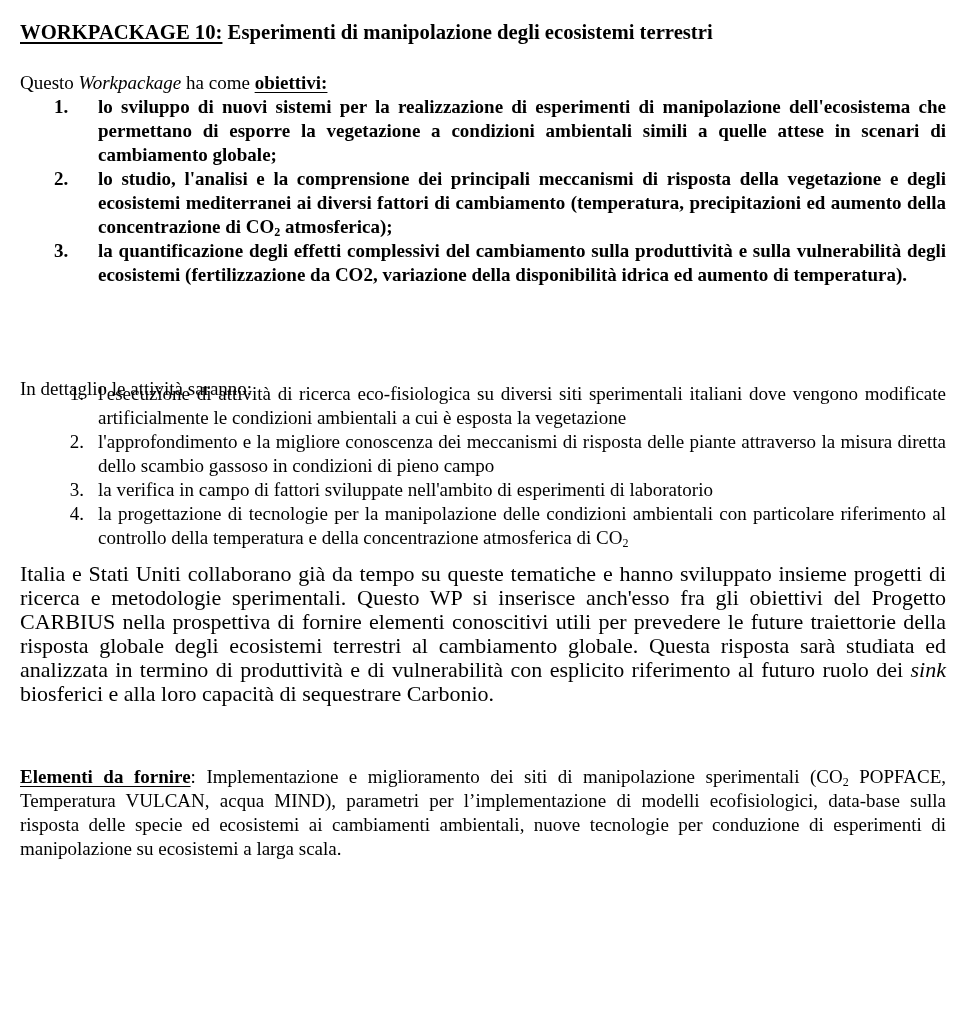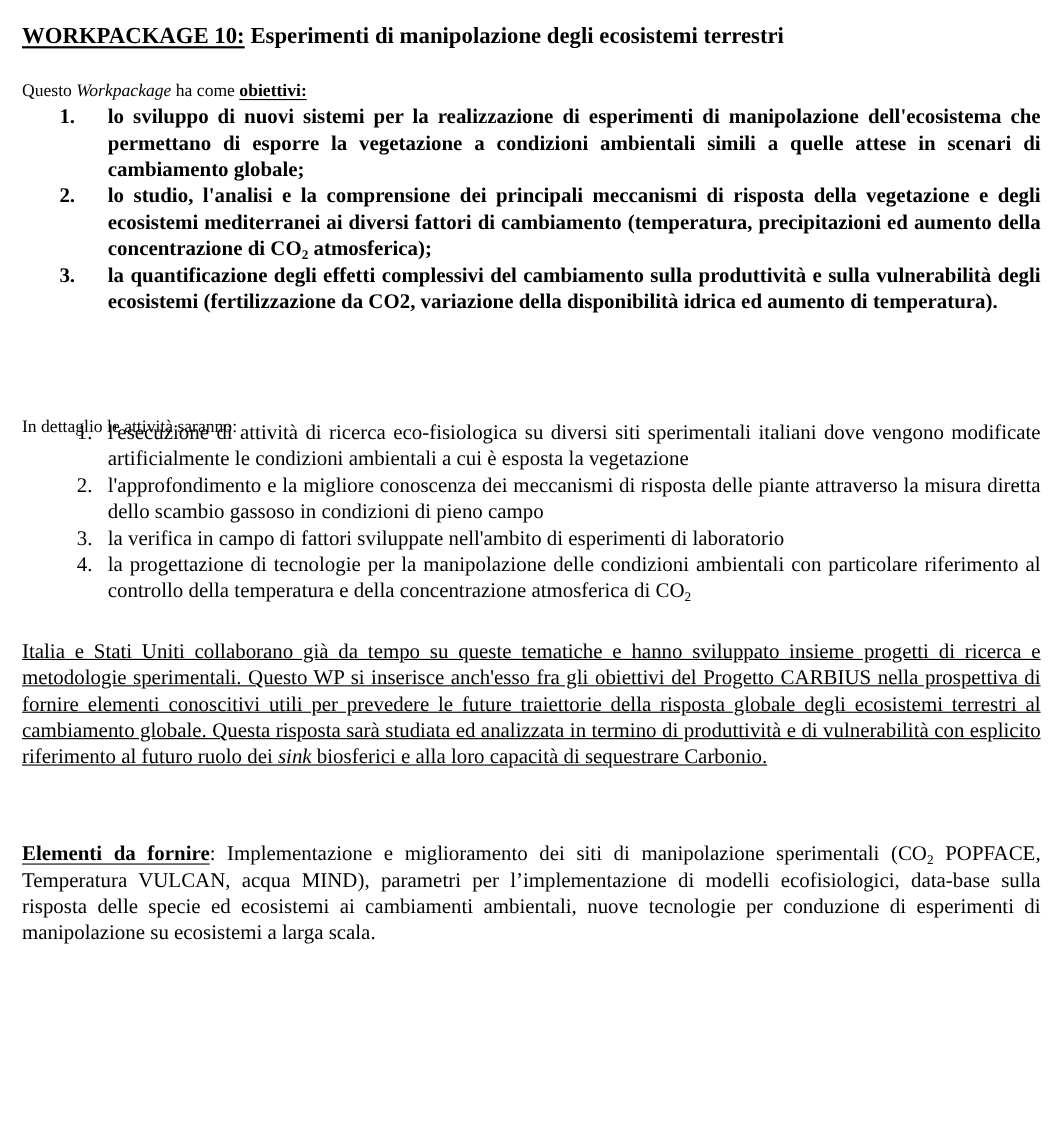--- a/index.html
+++ b/index.html
@@ -9,34 +9,34 @@
     color: #000;
   }
   .page { position: absolute; left: 20px; top: 0; width: 926px; }
   .title {
     position: absolute; top: 20px; left: 0;
     font-size: 21px; font-weight: bold; white-space: nowrap;
     transform: scaleX(0.985); transform-origin: left;
   }
   .title .u { text-decoration: underline; text-underline-offset: 3px; }
   .para {
-    font-size: 16px; line-height: 24px;
+    font-size: 19px; line-height: 24px;
   }
   .intro { position: absolute; top: 71px; left: 0; width: 926px; }
   .u { text-decoration: underline; text-underline-offset: 3px; }
   .b { font-weight: bold; }
   .i { font-style: italic; }
   ol { margin: 0; padding: 0; list-style: none; }
   ol li { position: relative; padding-left: 44px; text-align: justify; }
   ol li .num { position: absolute; left: 0; width: 30px; text-align: right; }
   .obj-list { position: absolute; top: 95px; left: 34px; width: 892px; font-weight: bold; font-size: 19px; line-height: 24px; }
   .obj-list li { text-align-last: left; }
   .detail-head { position: absolute; top: 358px; left: 0; margin-top: 19px; }
   .act-list { position: absolute; top: 382px; left: 34px; width: 892px; font-size: 19px; line-height: 24px; }
-  .body-para { position: absolute; top: 581px; left: 0; width: 926px; text-align: justify; font-size: 19px; line-height: 24px; text-decoration: underline; }
+  .body-para { position: absolute; top: 562px; left: 0; width: 926px; text-align: justify; font-size: 22px; line-height: 24px; }
   .meta { position: absolute; top: 765px; left: 0; width: 926px; font-size: 19px; line-height: 24px; }
   .meta .row { text-align: justify; }
   sub { font-size: 12px; line-height: 0; vertical-align: -3px; }
 </style>
 </head>
 <body>
 
 <div class="page">
 
   <div class="title">

